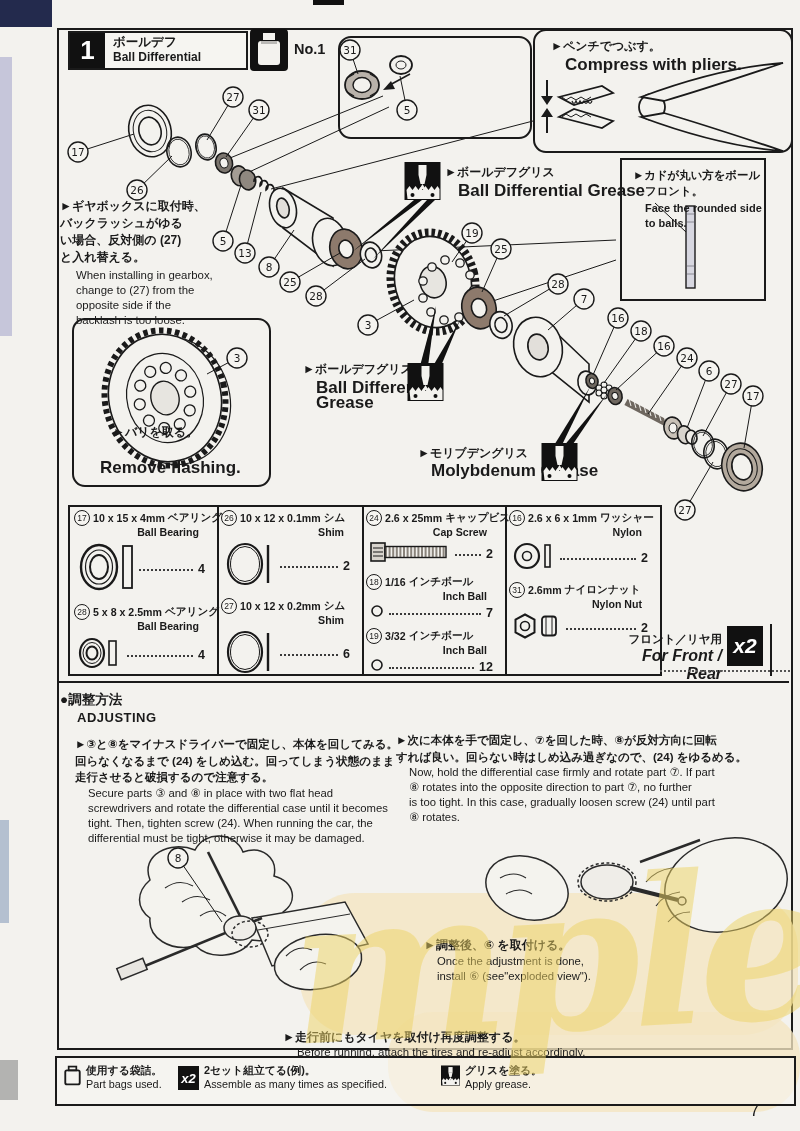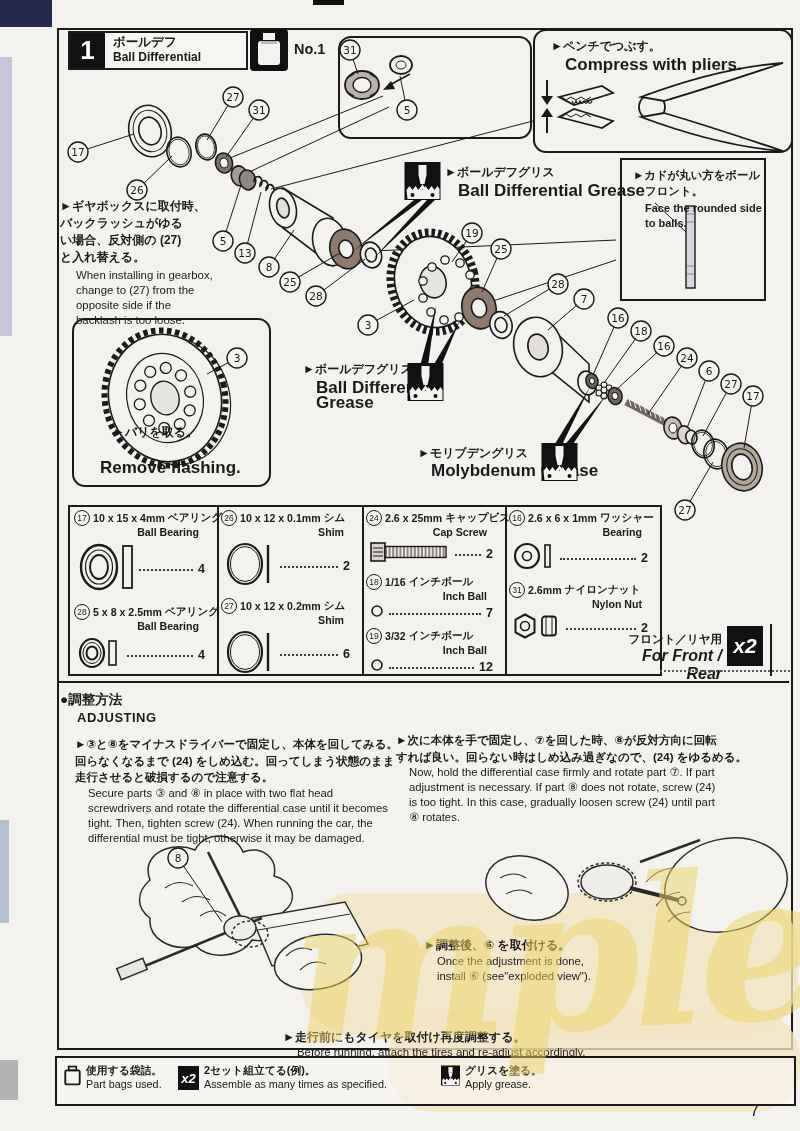--- a/index.html
+++ b/index.html
@@ -650,21 +650,21 @@
           </div>
         </div>
       </div>
     <div class="pt-col" style="left:435px;width:155px;">
         <div class="pt-entry">
           <div class="pt-head">
             <span class="cnum">16</span>
             <span class="pt-size">2.6 x 6 x 1mm</span>
             <span class="pt-jp">ワッシャー</span>
           </div>
-          <div class="pt-en">Bearing</div>
+          <div class="pt-en">Nylon</div>
           <div class="pt-row">
             <span><svg width="42" height="32" viewBox="0 0 42 32">
                 <circle cx="14" cy="16" r="12" stroke="#1a1a1a" fill="none" stroke-width="2.2"></circle>
                 <circle cx="14" cy="16" r="4.5" stroke="#1a1a1a" fill="none" stroke-width="1.6"></circle>
                 <rect x="32" y="5" width="5" height="22" stroke="#1a1a1a" fill="none" stroke-width="1.6"></rect>
               </svg></span>
             <span class="pt-dash"></span>
             <span class="pt-qty">2</span>
           </div>
         </div>
@@ -712,21 +712,21 @@
         <div>differential must be tight, otherwise it may be damaged.</div>
       </div>
   </div>
   <div class="abs txt" id="adj-right">
     <div class="plines pjp hang">
         <div>►次に本体を手で固定し、⑦を回した時、⑧が反対方向に回転</div>
         <div>すれば良い。回らない時はしめ込み過ぎなので、(24) をゆるめる。</div>
       </div>
     <div class="plines pen" style="padding-left:13px;">
         <div>Now, hold the differential case firmly and rotate part ⑦.  If part</div>
-        <div>adjustment is necessary.  If part ⑧ does not rotate, screw (24)</div>
+        <div>⑧ rotates into the opposite direction to part ⑦, no further</div>
         <div>is too tight.  In this case, gradually loosen screw (24) until part</div>
         <div>⑧ rotates.</div>
       </div>
   </div>
 
   <div class="abs txt" id="install-note">
     <div class="note-jp">►調整後、⑥ を取付ける。</div>
     <div class="plines pen" style="padding-left:13px;">
         <div>Once the adjustment is done,</div>
         <div>install ⑥ (see"exploded view").</div>

